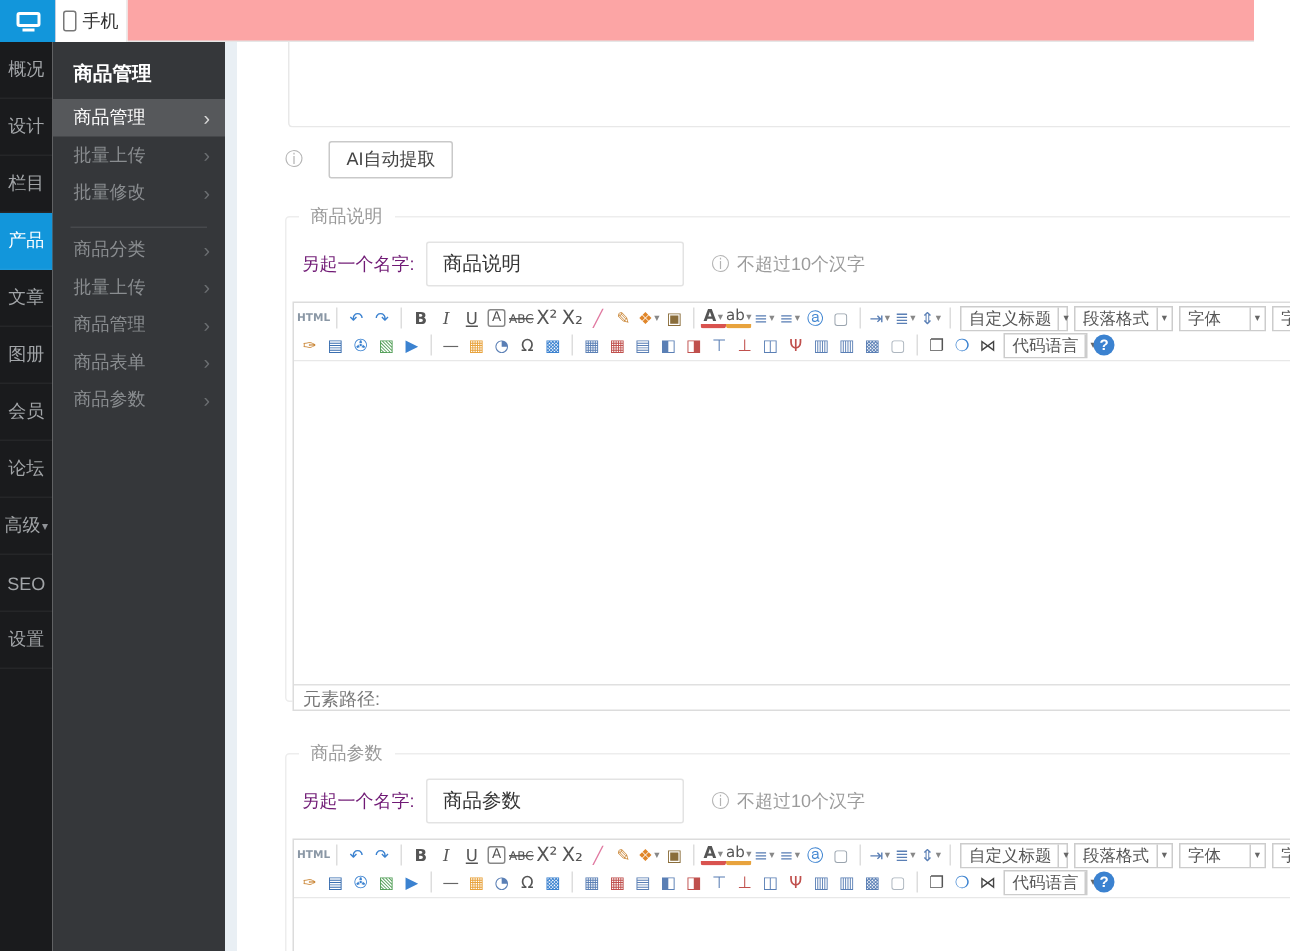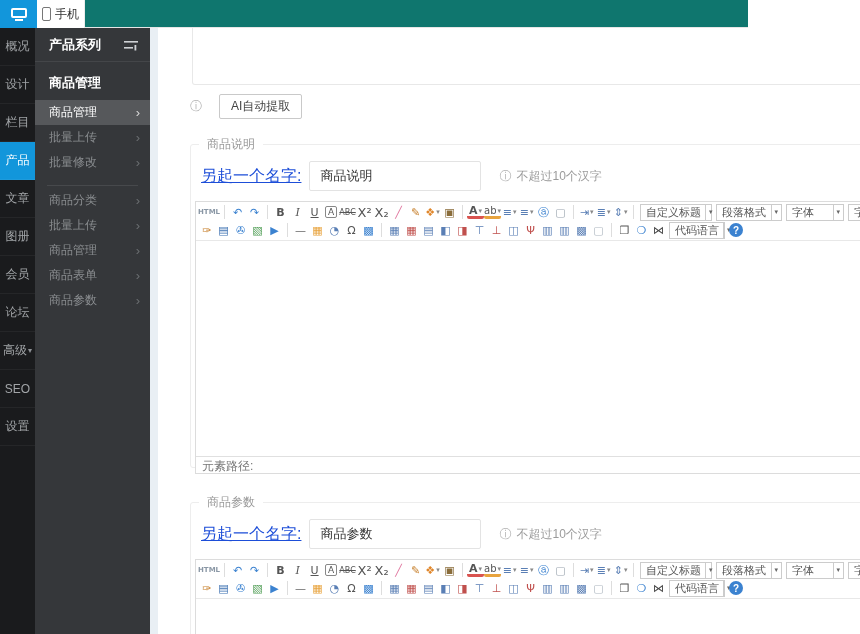--- a/index.html
+++ b/index.html
@@ -1,21 +1,21 @@
 <!DOCTYPE html>
 <html><head>
 <meta charset="utf-8">
 <style>
   * { box-sizing: border-box; margin: 0; padding: 0; }
   html,body { width:860px; height:634px; overflow:hidden; background:#fff;
     font-family:"Liberation Sans","DejaVu Sans",sans-serif; }
   #app { position:relative; width:860px; height:634px; overflow:hidden; }
 
   
-  .topbar { position:absolute; top:0; left:0; width:748px; height:28px; background:#0f766e;
+  .topbar { position:absolute; top:0; left:0; width:836px; height:28px; background:#fca5a5;
     border-bottom:1px solid #e6e6e6; display:flex; z-index:5; }
   .tab-desktop { width:37px; height:28px; background:#1296db; display:flex; align-items:center; justify-content:center; }
   .monitor { display:block; width:16px; }
   .monitor .scr { display:block; width:16px; height:10px; border:2px solid #fff; border-radius:2px; }
   .monitor .base { display:block; width:8px; height:2px; background:#fff; margin:1px auto 0; }
   .tab-mobile { width:48px; height:28px; background:#fff; border-right:1px solid #ececec;
     display:flex; align-items:center; justify-content:center; gap:4px; }
   .phone { display:block; width:9px; height:14px; border:1px solid #777; border-radius:2px; }
   .tab-label { font-size:12px; color:#333; }
 
@@ -49,21 +49,21 @@
   .note-ic { font-size:12px; color:#b3b3b3; margin-right:5px; }
   .note-text { font-size:12px; color:#9b9b9b; }
   .ai-btn { margin-left:12px; background:#fff; border:1px solid #c9c9c9; border-radius:2px;
     font-size:12px; color:#444; padding:3px 11px; cursor:pointer; font-family:inherit; }
 
   .fs { position:absolute; left:32px; width:702px; border:1px solid #ededed; border-radius:3px; background:#fff; }
   .fs1 { top:108px; height:332px; }
   .fs2 { top:466px; height:240px; }
   .fs legend { font-size:12px; color:#999; padding:0 8px; margin-left:8px; }
   .field-row { display:flex; align-items:center; margin:8px 0 0 10px; }
-  .f-label { font-size:16px; color:#1d4ed8; margin-right:8px;text-decoration:underline; }
+  .f-label { font-size:12px; color:#701a75; margin-right:8px; }
   .f-input { width:172px; height:30px; border:1px solid #e3e3e3; border-radius:2px;
     font-size:13px; color:#333; padding:0 10px; outline:none; font-family:inherit; }
   .hint { display:flex; align-items:center; margin-left:18px; }
   .hint-ic { font-size:12px; color:#b3b3b3; margin-right:5px; }
   .hint-text { font-size:12px; color:#9b9b9b; }
 
   .editor { margin:10px 0 0 4px; width:690px; border:1px solid #dcdcdc; display:flex; flex-direction:column; background:#fff; }
   .ed1 { height:273px; } .ed2 { height:160px; }
   .toolbar { border-bottom:1px solid #e8e8e8; padding:1px 2px; }
   .trow { display:flex; align-items:center; height:18px; overflow:hidden; white-space:nowrap; }
@@ -138,30 +138,20 @@
       </div>
       <div class="side-item">
         <span>SEO</span>
       </div>
       <div class="side-item">
         <span>设置</span>
       </div>
     </div>
 
   <div class="col2">
-    <div class="p-title-row">
-      <span class="p-title">产品系列</span>
-      <span class="filter-ic">
-        <svg width="14" height="12" viewBox="0 0 14 12">
-          <rect x="0" y="2" width="14" height="1.6" fill="#cfd2d5"></rect>
-          <rect x="0" y="8" width="9" height="1.6" fill="#cfd2d5"></rect>
-          <rect x="10.5" y="6" width="1.8" height="5.5" fill="#cfd2d5"></rect>
-        </svg>
-      </span>
-    </div>
     <div>
         <div class="p-header">商品管理</div>
         <div class="p-item active">
           <span>商品管理</span>
           <span class="chev">›</span>
         </div>
         <div class="p-item">
           <span>批量上传</span>
           <span class="chev">›</span>
         </div>

